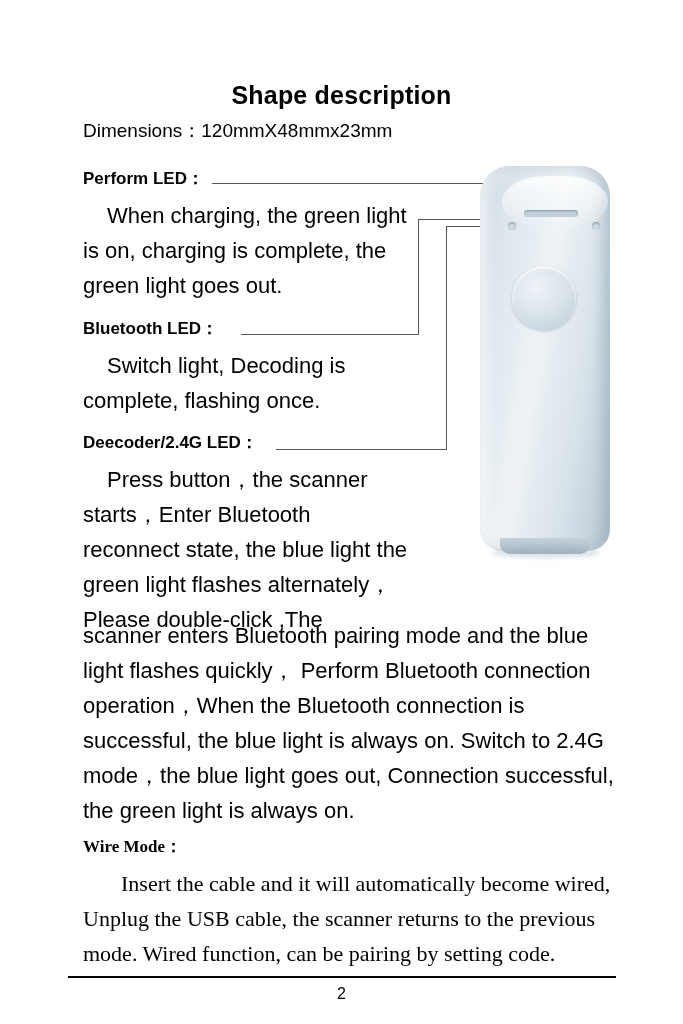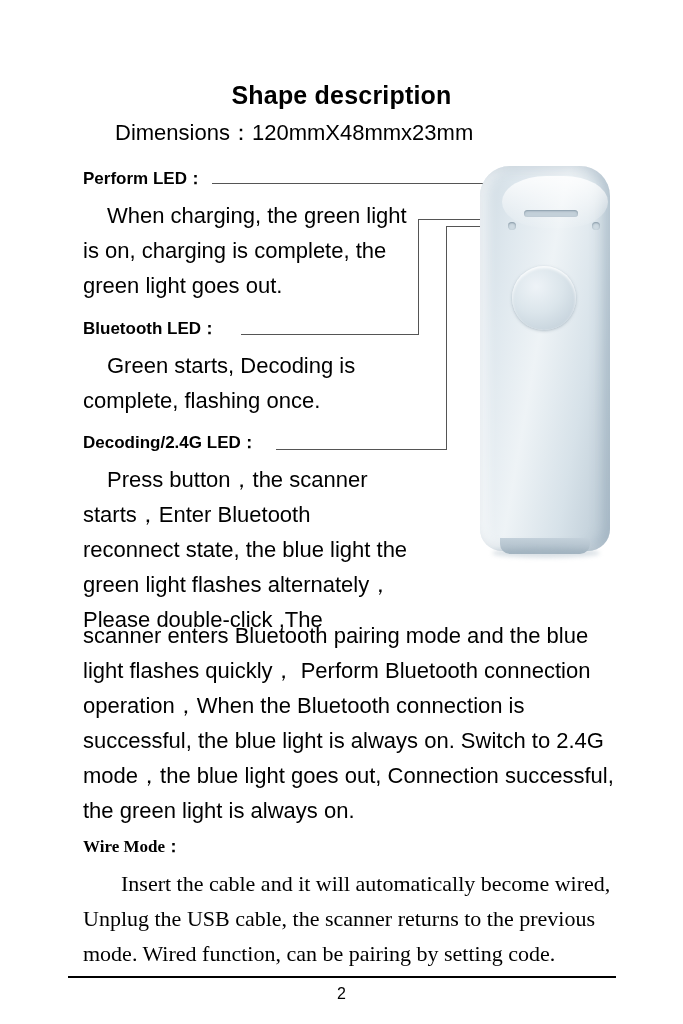--- a/index.html
+++ b/index.html
@@ -28,22 +28,21 @@
     width: 683px;
     text-align: center;
     font-size: 25px;
     font-weight: bold;
     letter-spacing: 0.2px;
   }
   .dimensions {
     position: absolute;
     top: 118px;
     left: 83px;
-    font-size: 22px;
-    margin-left: 32px;
+    font-size: 19px;
   }
   .content {
     position: absolute;
     top: 168px;
     left: 83px;
     width: 520px;
   }
   .heading {
     font-size: 17px;
     font-weight: bold;
@@ -197,25 +196,25 @@
 
   <div class="content">
 
     <div class="blk-charge">
       <div class="heading">Perform LED：</div>
       <p class="para narrow indent">When charging, the green light is on, charging is complete, the green light goes out.</p>
     </div>
 
     <div class="blk-decoder">
       <div class="heading">Bluetooth LED：</div>
-      <p class="para narrow indent">Green starts, Decoding is complete, flashing once.</p>
+      <p class="para narrow indent">Switch light, Decoding is complete, flashing once.</p>
     </div>
 
     <div class="blk-bt">
-      <div class="heading">Decoding/2.4G LED：</div>
+      <div class="heading">Deecoder/2.4G LED：</div>
       <p class="para narrow indent">Press button，the scanner starts，Enter Bluetooth reconnect state, the blue light the green light flashes alternately，Please double-click ,The</p>
     </div>
 
     <div class="wide-block">
       <p class="para">scanner enters Bluetooth pairing mode and the blue light flashes quickly， Perform Bluetooth connection operation，When the Bluetooth connection is successful, the blue light is always on. Switch to 2.4G mode，the blue light goes out, Connection successful, the green light is always on.</p>
     </div>
 
     <div class="blk-wire">
       <div class="heading">Wire Mode：</div>
       <p class="para indent-wide">Insert the cable and it will automatically become wired, Unplug the USB cable, the scanner returns to the previous mode. Wired function, can be pairing by setting code.</p>

